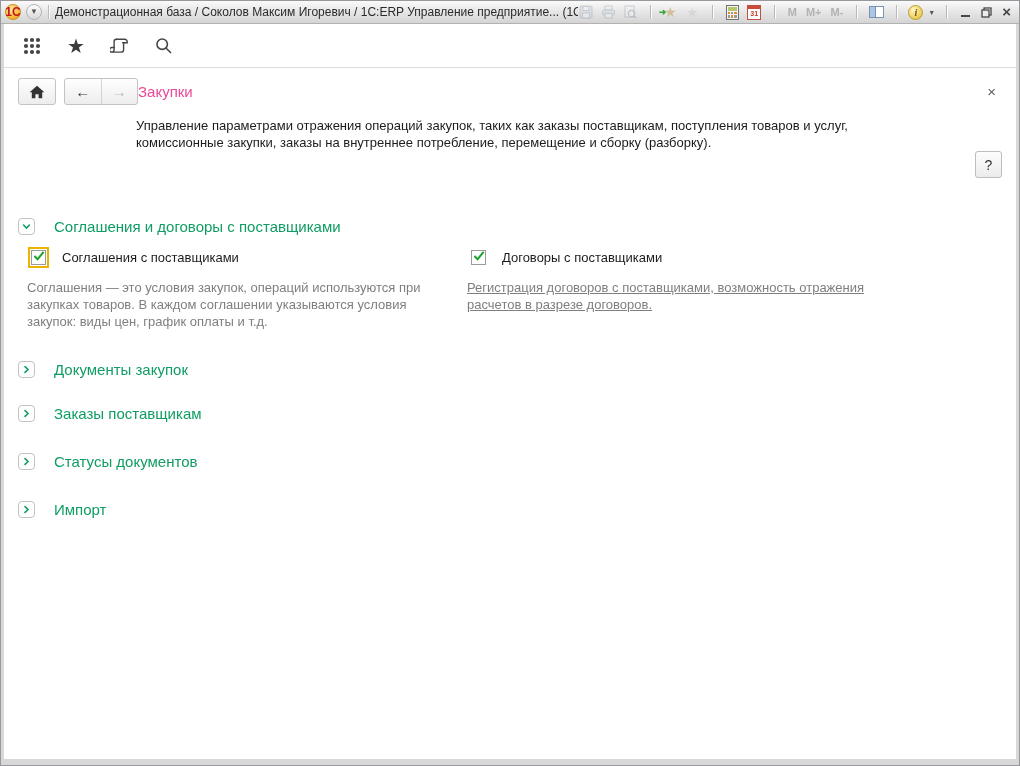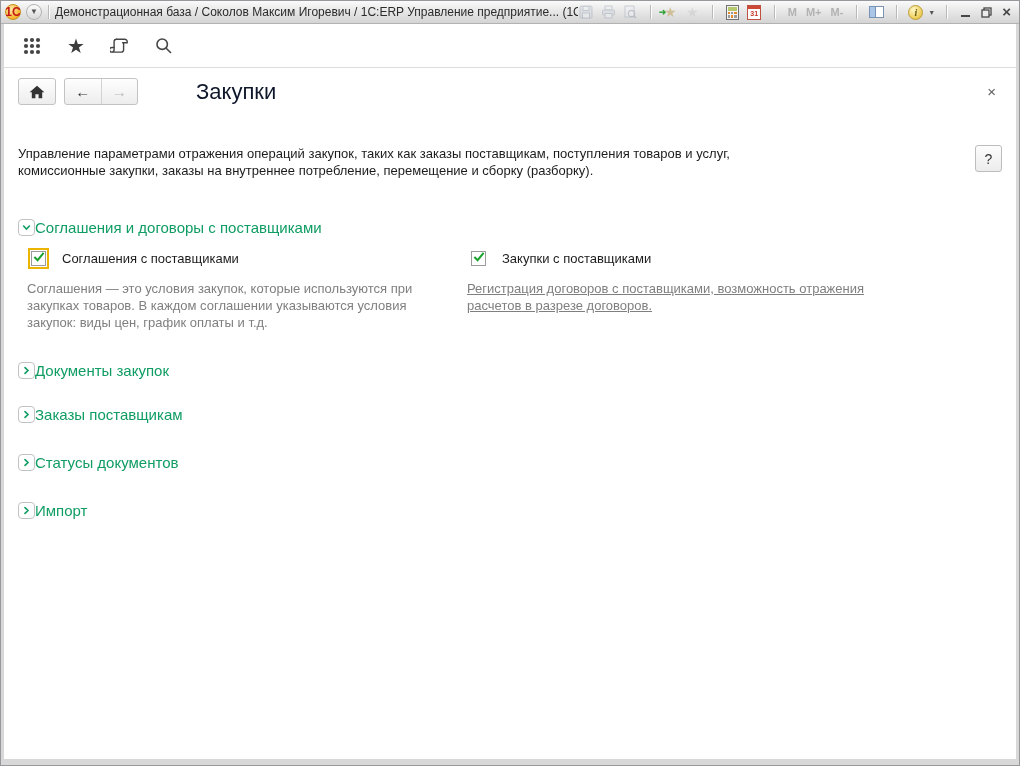--- a/index.html
+++ b/index.html
@@ -84,34 +84,34 @@
   .nav-btn {
     height:27px; border:1px solid #c3c3c3; border-radius:3px;
     background:linear-gradient(#fefefe,#ededed);
     display:flex; align-items:center; justify-content:center;
   }
   .home-btn { width:38px; }
   .bf-group { width:74px; margin-left:8px; padding:0; }
   .bf-half { flex:1; height:100%; display:flex; align-items:center; justify-content:center; font-size:15px; font-weight:bold; }
   .bf-back { color:#333; border-right:1px solid #d2d2d2; }
   .bf-fwd { color:#b9b9b9; }
-  .page-title { margin-left:58px; font-size:22px; color:#0f172a; }
+  .page-title { font-size:15px; color:#ec4899; }
   .page-close { margin-left:auto; margin-right:6px; font-size:15px; color:#5f5f5f; line-height:1; }
 
-  .intro-row { margin-top:40px; display:flex; align-items:flex-start; }
+  .intro-row { margin-top:12px; display:flex; align-items:center;flex-direction:column; }
   .intro-text { width:748px; font-size:13px; color:#1c1c1c; line-height:17px; }
   .help-btn {
     margin-left:auto; width:27px; height:27px;
     border:1px solid #bdbdbd; border-radius:3px;
     background:linear-gradient(#fdfdfd,#ececec);
     font-size:14px; color:#333;
     display:flex; align-items:center; justify-content:center;
   }
 
-  .section-header { display:flex; align-items:center; gap:0; }
+  .section-header { display:flex; align-items:center; gap:19px; }
   .chev-btn {
     width:17px; height:17px; border:1px solid #c2c2c2; border-radius:4px;
     background:#fff; display:flex; align-items:center; justify-content:center; flex:0 0 auto;
   }
   .section-title { font-size:15px; color:#0f9d63; }
 
   .sec-first { margin-top:40px; }
   .options-row { display:flex; margin-left:13px; margin-top:15px; }
   .option-col1 { width:440px; }
   .option-head { display:flex; align-items:flex-start; gap:16px; }
@@ -276,31 +276,31 @@
         <div class="options-row">
           <div class="option-col1">
             <div class="option-head">
               <span class="cb focused">
                 <svg width="13" height="12" viewBox="0 0 13 12">
                     <path d="M1.5 6 L5 9.5 L11.5 1.5" fill="none" stroke="#1ba32e" stroke-width="2.2"></path>
                   </svg>
               </span>
               <span class="cb-label">Соглашения с поставщиками</span>
             </div>
-            <div class="option-desc desc1">Соглашения — это условия закупок, которые используются при закупках товаров. В каждом соглашении указываются условия закупок: виды цен, график оплаты и т.д.</div>
+            <div class="option-desc desc1">Соглашения — это условия закупок, операций используются при закупках товаров. В каждом соглашении указываются условия закупок: виды цен, график оплаты и т.д.</div>
           </div>
 
           <div class="option-col2">
             <div class="option-head">
               <span class="cb">
                 <svg width="13" height="12" viewBox="0 0 13 12">
                     <path d="M1.5 6 L5 9.5 L11.5 1.5" fill="none" stroke="#1ba32e" stroke-width="2.2"></path>
                   </svg>
               </span>
-              <span class="cb-label">Закупки с поставщиками</span>
+              <span class="cb-label">Договоры с поставщиками</span>
             </div>
             <div class="option-desc desc2">Регистрация договоров с поставщиками, возможность отражения расчетов в разрезе договоров.</div>
           </div>
         </div>
       </div>
 
       <div class="section-header sec-collapsed">
         <span class="chev-btn">
           <svg width="9" height="9" viewBox="0 0 9 9">
               <polyline points="3,1.6 6,4.5 3,7.4" fill="none" stroke="#0f9d63" stroke-width="1.6" stroke-linecap="round"></polyline>

